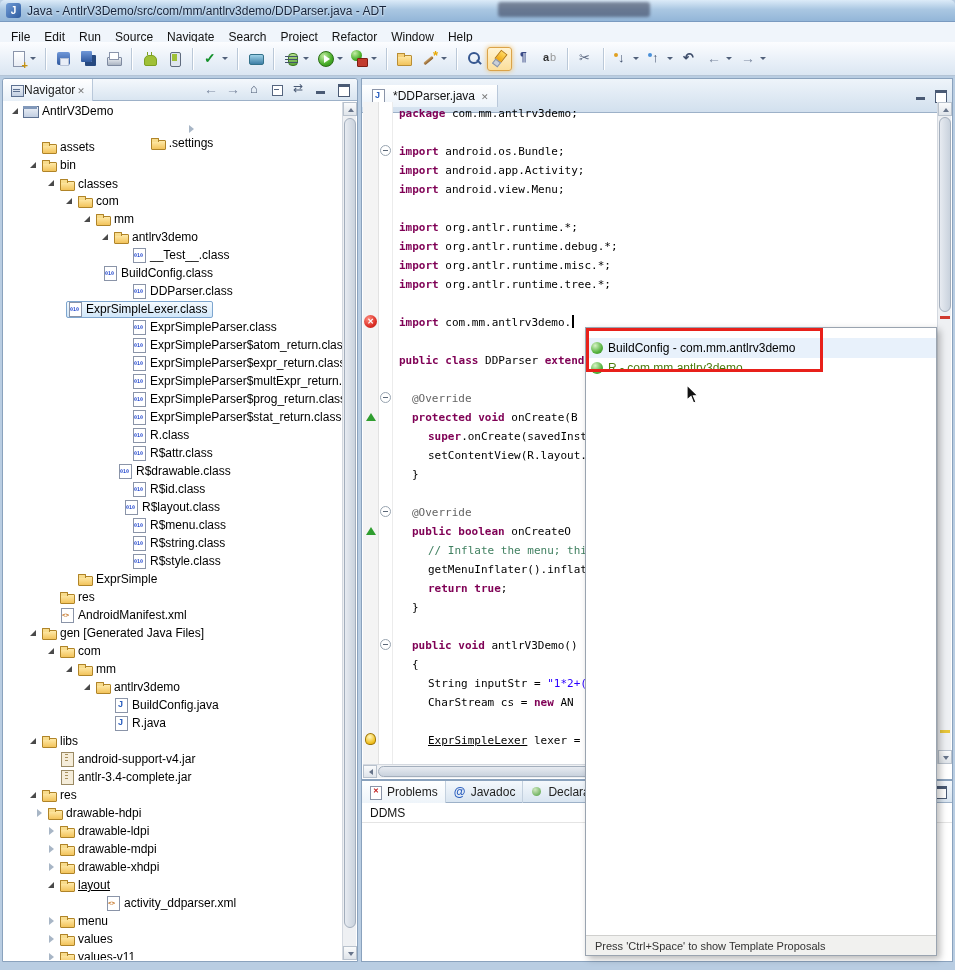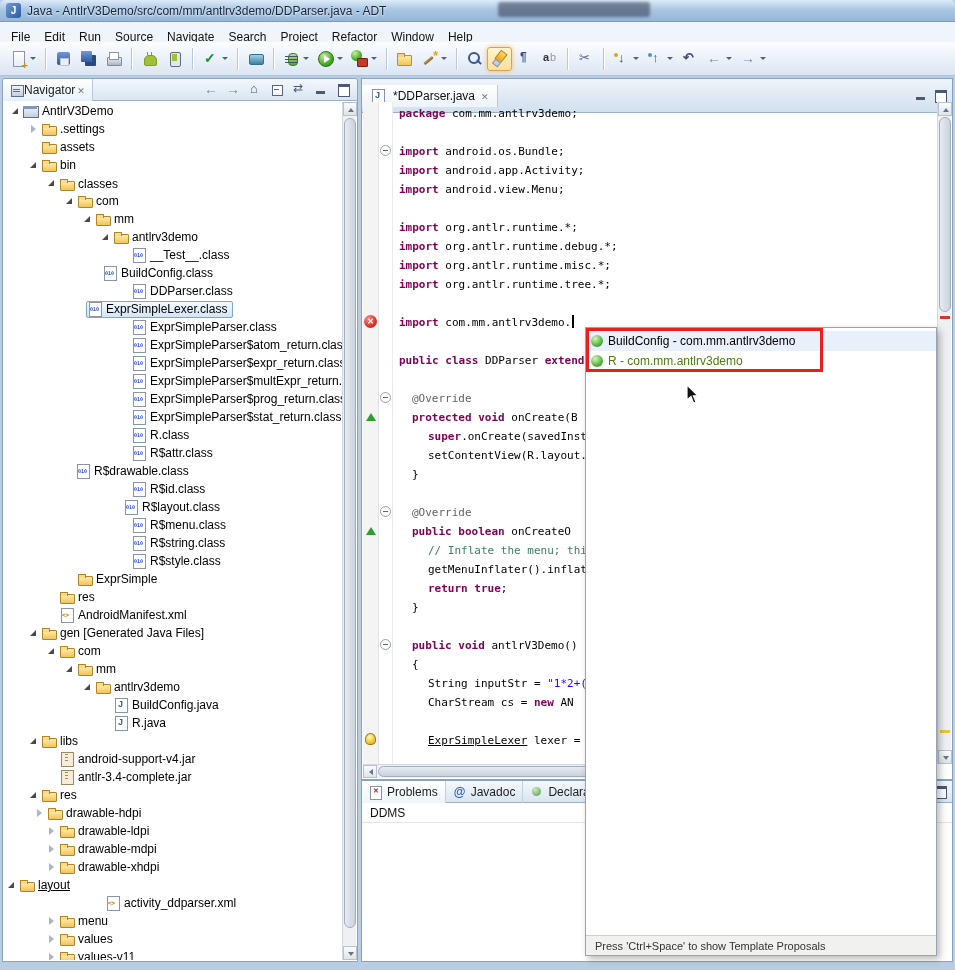--- a/index.html
+++ b/index.html
@@ -144,21 +144,21 @@
 .bicon{width:14px;height:14px;position:relative;display:inline-block;}
 .bicon-problems::before{content:"";position:absolute;left:1px;top:1px;width:10px;height:12px;background:#fff;border:1px solid #8a94a8;}
 .bicon-problems::after{content:"\2715";position:absolute;left:4px;top:2px;color:#c22222;font-size:7px;font-weight:bold;}
 .bicon-javadoc::before{content:"@";position:absolute;left:1px;top:0;color:#2b5fbf;font-weight:bold;font-size:12px;}
 .bicon-declaration::before{content:"";position:absolute;left:2px;top:2px;width:9px;height:9px;border-radius:50%;background:radial-gradient(circle at 35% 30%,#cfe8c0,#4d9e3d);}
 .bstrip-right{margin-left:auto;display:flex;gap:2px;padding-right:3px;}
 .ddms-row{height:20px;line-height:20px;padding-left:8px;border-bottom:1px solid #e4e4e4;color:#111;}
 
 
 #completion{position:absolute;left:585px;top:327px;width:352px;height:629px;background:#fff;border:1px solid #9aa4b0;box-shadow:3px 3px 7px rgba(0,0,0,.28);z-index:40;}
-#citems{padding-top:3px;}
+#citems{padding-top:10px;}
 .citem{height:20px;display:flex;align-items:center;gap:5px;padding:0 5px;color:#000;}
 .citem.csel{background:#e8f1fb;}
 .clabel.muted{color:#4d7c0f;}
 .cicon{width:12px;height:12px;border-radius:50%;background:radial-gradient(circle at 35% 30%,#d6f2c4,#57b33f 60%,#2f8420);flex:0 0 12px;}
 #cfooter{position:absolute;left:0;right:0;bottom:0;height:20px;line-height:20px;background:#f1f1ef;border-top:1px solid #d0d0ce;font-size:11px;color:#333;padding-left:9px;white-space:nowrap;}
 #redbox{position:absolute;left:586px;top:328px;width:237px;height:44px;border:3px solid #e8201a;z-index:50;pointer-events:none;}
 #cursor{position:absolute;left:686px;top:384px;z-index:60;pointer-events:none;}
 </style>
 </head>
 <body>
@@ -307,35 +307,35 @@
         </div>
     </div>
     <div id="tree">
         <div class="trow" style="padding-left: 4px;">
           <span class="tw open"></span>
           <span class="twrap">
             <span class="ticon project"></span>
             <span class="tlabel">AntlrV3Demo</span>
           </span>
         </div>
+        <div class="trow" style="padding-left: 22px; flex-direction: column;">
+          <span class="tw closed"></span>
+          <span class="twrap">
+            <span class="ticon folder"></span>
+            <span class="tlabel">.settings</span>
+          </span>
+        </div>
         <div class="trow" style="padding-left: 22px;">
-          <span class="tw closed"></span>
-          <span class="twrap">
-            <span class="ticon folder"></span>
-            <span class="tlabel">.settings</span>
+          <span class="tw none"></span>
+          <span class="twrap">
+            <span class="ticon folder"></span>
+            <span class="tlabel">assets</span>
           </span>
         </div>
         <div class="trow" style="padding-left: 22px;">
-          <span class="tw none"></span>
-          <span class="twrap">
-            <span class="ticon folder"></span>
-            <span class="tlabel">assets</span>
-          </span>
-        </div>
-        <div class="trow" style="padding-left: 22px;">
           <span class="tw open"></span>
           <span class="twrap">
             <span class="ticon folder"></span>
             <span class="tlabel">bin</span>
           </span>
         </div>
         <div class="trow" style="padding-left: 40px; align-items: flex-end;">
           <span class="tw open"></span>
           <span class="twrap">
             <span class="ticon folder"></span>
@@ -377,21 +377,21 @@
             <span class="tlabel">BuildConfig.class</span>
           </span>
         </div>
         <div class="trow" style="padding-left: 112px;">
           <span class="tw none"></span>
           <span class="twrap">
             <span class="ticon classf"></span>
             <span class="tlabel">DDParser.class</span>
           </span>
         </div>
-        <div class="trow" style="padding-left: 68px;">
+        <div class="trow" style="padding-left: 48px;">
           <span class="tw none"></span>
           <span class="twrap sel">
             <span class="ticon classf"></span>
             <span class="tlabel">ExprSimpleLexer.class</span>
           </span>
         </div>
         <div class="trow" style="padding-left: 112px;">
           <span class="tw none"></span>
           <span class="twrap">
             <span class="ticon classf"></span>
@@ -440,21 +440,21 @@
             <span class="tlabel">R.class</span>
           </span>
         </div>
         <div class="trow" style="padding-left: 112px;">
           <span class="tw none"></span>
           <span class="twrap">
             <span class="ticon classf"></span>
             <span class="tlabel">R$attr.class</span>
           </span>
         </div>
-        <div class="trow" style="padding-left: 56px;">
+        <div class="trow" style="padding-left: 98px;">
           <span class="tw none"></span>
           <span class="twrap">
             <span class="ticon classf"></span>
             <span class="tlabel">R$drawable.class</span>
           </span>
         </div>
         <div class="trow" style="padding-left: 112px;">
           <span class="tw none"></span>
           <span class="twrap">
             <span class="ticon classf"></span>
@@ -601,21 +601,21 @@
             <span class="tlabel">drawable-mdpi</span>
           </span>
         </div>
         <div class="trow" style="padding-left: 40px;">
           <span class="tw closed"></span>
           <span class="twrap">
             <span class="ticon folder"></span>
             <span class="tlabel">drawable-xhdpi</span>
           </span>
         </div>
-        <div class="trow" style=" text-decoration: underline;">
+        <div class="trow" style="padding-left: 40px; text-decoration: underline;">
           <span class="tw open"></span>
           <span class="twrap">
             <span class="ticon folder"></span>
             <span class="tlabel">layout</span>
           </span>
         </div>
         <div class="trow" style="padding-left: 86px;">
           <span class="tw none"></span>
           <span class="twrap">
             <span class="ticon xmlf"></span>

